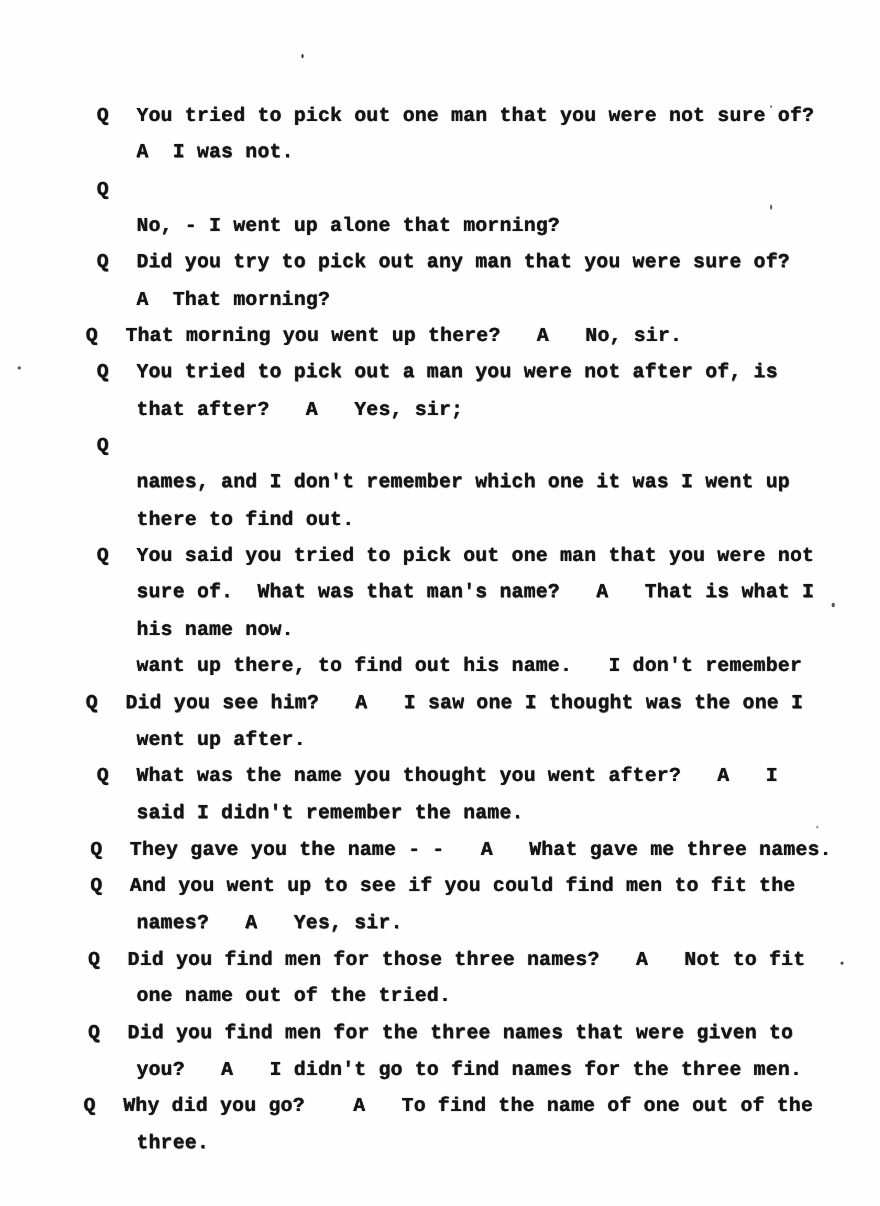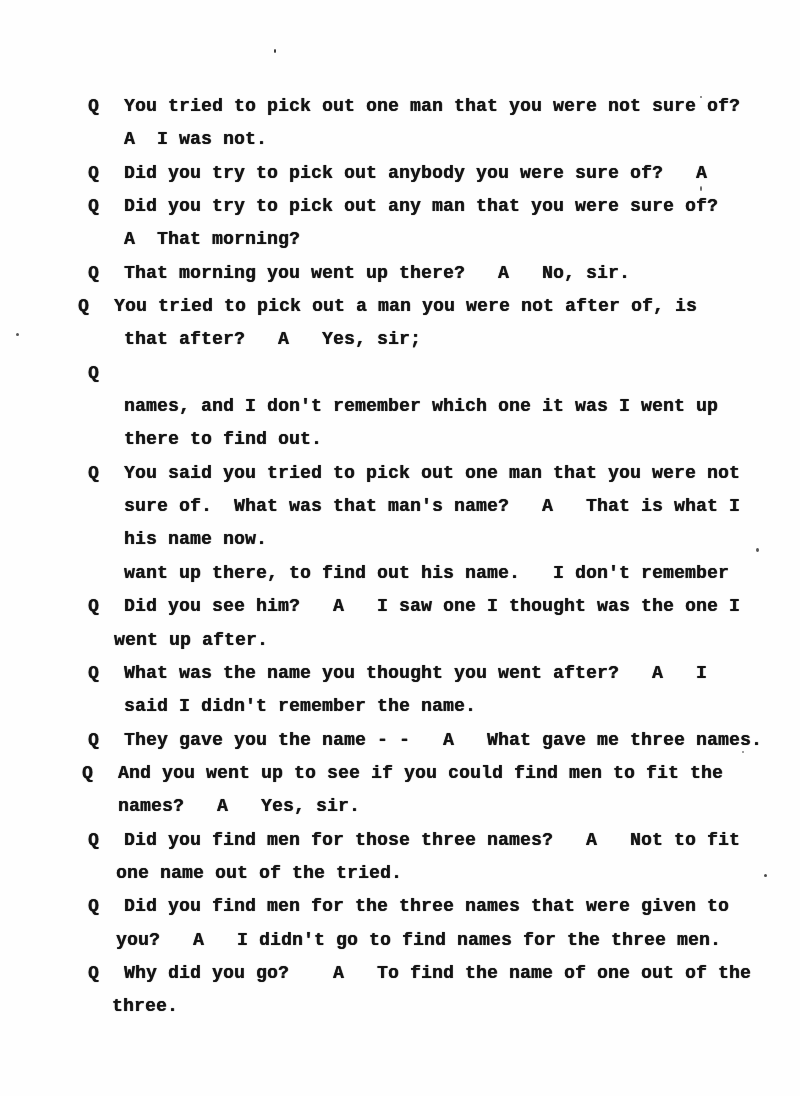--- a/index.html
+++ b/index.html
@@ -98,23 +98,26 @@
       <span class="line-text">You tried to pick out one man that you were not sure of?</span>
     </div>
 
     <div class="line">
       <span class="marker"></span>
       <span class="line-text">A  I was not.</span>
     </div>
 
     <div class="line">
       <span class="marker">Q</span>
-      <span class="line-text">Did you try to pick out anybody you were sure of?   A</span>
-    </div>
-
+    </div>
+
+    <div class="line">
+      <span class="marker"></span>
+      <span class="line-text">No, - I went up alone that morning?</span>
+    </div>
 
     <div class="line">
       <span class="marker">Q</span>
       <span class="line-text">Did you try to pick out any man that you were sure of?</span>
     </div>
 
     <div class="line">
       <span class="marker"></span>
       <span class="line-text">A  That morning?</span>
     </div>

